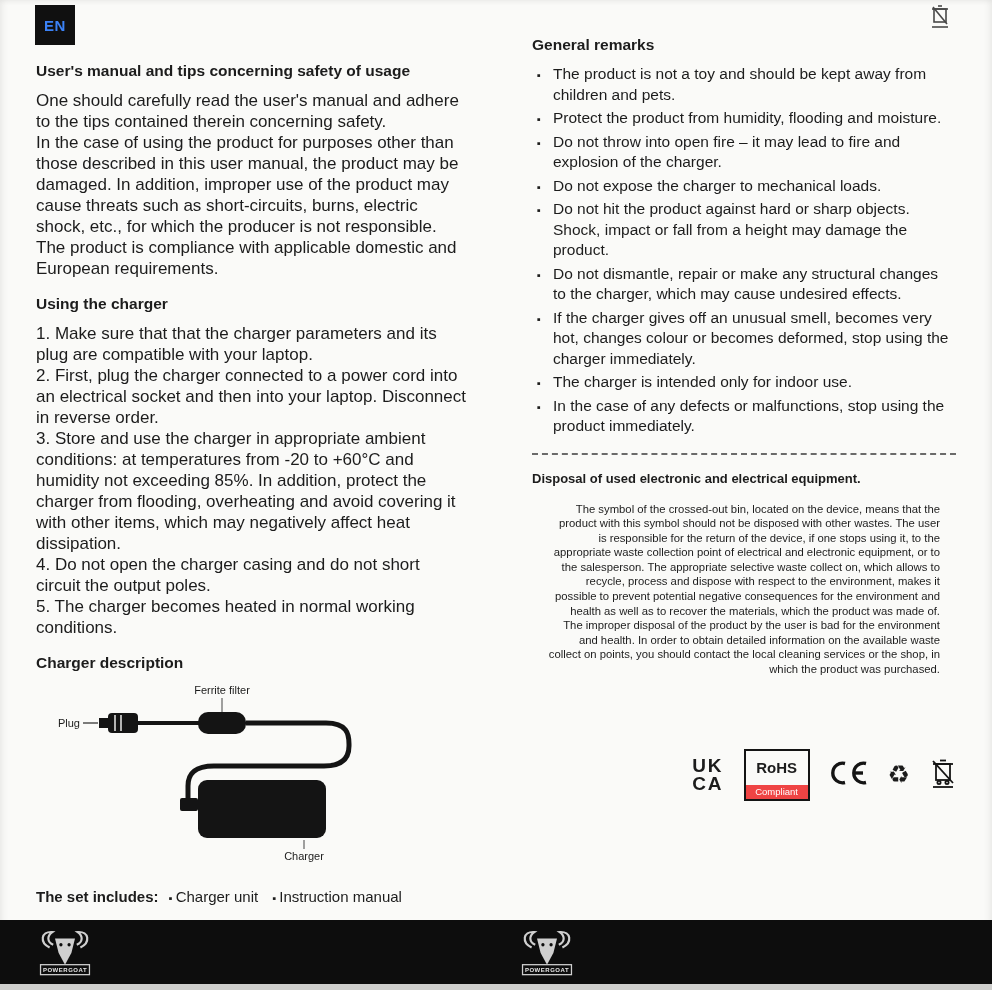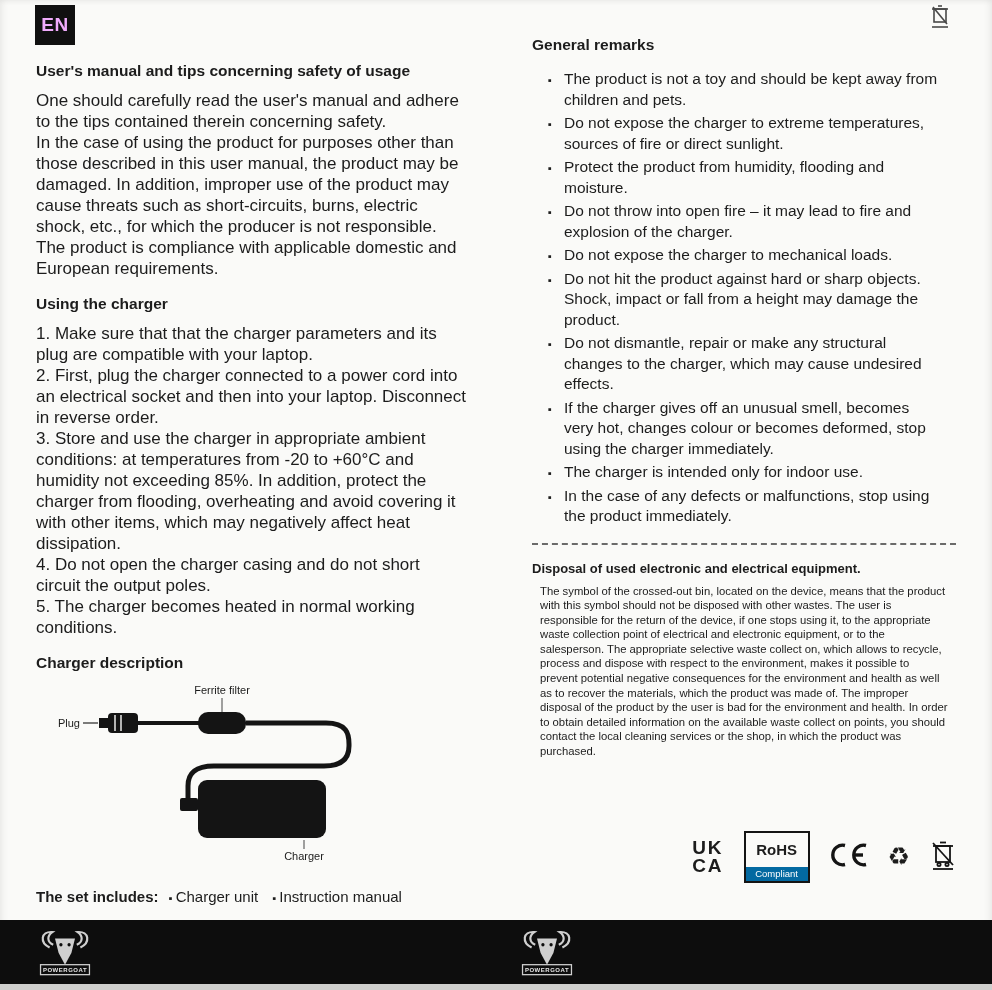--- a/index.html
+++ b/index.html
@@ -4,50 +4,50 @@
 <style>
   html,body { margin:0; padding:0; background:#e9e9e7; }
   .page {
     position:relative; width:992px; height:990px; margin:0 auto;
     background:#fafaf8; color:#1c1c1c; overflow:hidden;
     font-family:"Liberation Sans", sans-serif;
     box-shadow: inset 3px 0 6px rgba(0,0,0,.06), inset -3px 0 6px rgba(0,0,0,.06);
   }
   .en-badge {
     position:absolute; left:35px; top:5px; width:40px; height:40px;
-    background:#101010; color:#f0abfc; font-weight:bold; font-size:19px;
+    background:#101010; color:#3b82f6; font-weight:bold; font-size:15px;
     display:flex; align-items:center; justify-content:center; letter-spacing:.5px;
   }
   .corner-icon { position:absolute; left:930px; top:4px; opacity:.85; }
 
   .col-left  { position:absolute; left:36px;  top:62px; width:432px; }
   .col-right { position:absolute; left:532px; top:36px; width:424px; }
 
   h2 { font-size:15.5px; font-weight:bold; margin:16px 0 10px; }
   .col-left h2:first-child, .col-right h2:first-child { margin-top:0; }
 
   .paras p { margin:0; font-size:17px; line-height:21px; }
 
-  ul.remarks { list-style:none; margin:15px; padding:0; }
+  ul.remarks { list-style:none; margin:4px; padding:0; }
   ul.remarks li {
     position:relative; padding-left:17px; font-size:15.5px; line-height:20.5px;
     margin-bottom:3px;
   }
   ul.remarks li::before { content:"▪"; position:absolute; left:1px; top:1px; font-size:11px; }
 
   .divider { border:none; border-top:2px dashed #6a6a6a; margin:16px 0 12px; }
 
   .disposal h3 { font-size:13px; font-weight:bold; margin:16px 0 6px; }
-  .disposal p  { font-size:11.3px; line-height:14.6px; margin:8px; }
+  .disposal p  { font-size:11.3px; line-height:14.6px; margin:16px;text-align:right; }
 
   .marks { display:flex; align-items:center; justify-content:flex-end; gap:20px; margin-top:72px; }
   .ukca { font-weight:bold; font-size:19px; line-height:18px; letter-spacing:2px; text-align:right; }
   .rohs { border:2px solid #141414; text-align:center; min-width:62px; }
   .rohs-top { font-weight:bold; font-size:15px; padding:8px 5px; line-height:18px; }
-  .rohs-bottom { background:#0369a1; color:#fff; font-size:9.5px; padding:1px 4px 2px; }
+  .rohs-bottom { background:#ef4444; color:#fff; font-size:9.5px; padding:1px 4px 2px; }
   .recycle { font-size:25px; line-height:25px; }
 
   .diagram { margin:4px 0 0 6px; }
 
   .set-includes { margin-top:22px; font-size:15px; }
   .set-includes .lbl { font-weight:bold; margin-right:6px; }
   .inc-item { margin-right:10px; }
   .inc-item::before { content:"▪ "; font-size:11px; }
 
   .footer-bar {
@@ -129,21 +129,20 @@
       <span class="lbl">The set includes:</span>
       <span class="inc-item">Charger unit</span>
       <span class="inc-item">Instruction manual</span>
     </div>
   </div>
 
   <div class="col-right">
     <h2>General remarks</h2>
     <ul class="remarks">
         <li>The product is not a toy and should be kept away from children and pets.</li>
-        <li>Do not expose the charger to extreme temperatures, sources of fire or direct sunlight.</li>
         <li>Protect the product from humidity, flooding and moisture.</li>
         <li>Do not throw into open fire – it may lead to fire and explosion of the charger.</li>
         <li>Do not expose the charger to mechanical loads.</li>
         <li>Do not hit the product against hard or sharp objects. Shock, impact or fall from a height may damage the product.</li>
         <li>Do not dismantle, repair or make any structural changes to the charger, which may cause undesired effects.</li>
         <li>If the charger gives off an unusual smell, becomes very hot, changes colour or becomes deformed, stop using the charger immediately.</li>
         <li>The charger is intended only for indoor use.</li>
         <li>In the case of any defects or malfunctions, stop using the product immediately.</li>
       </ul>
 

